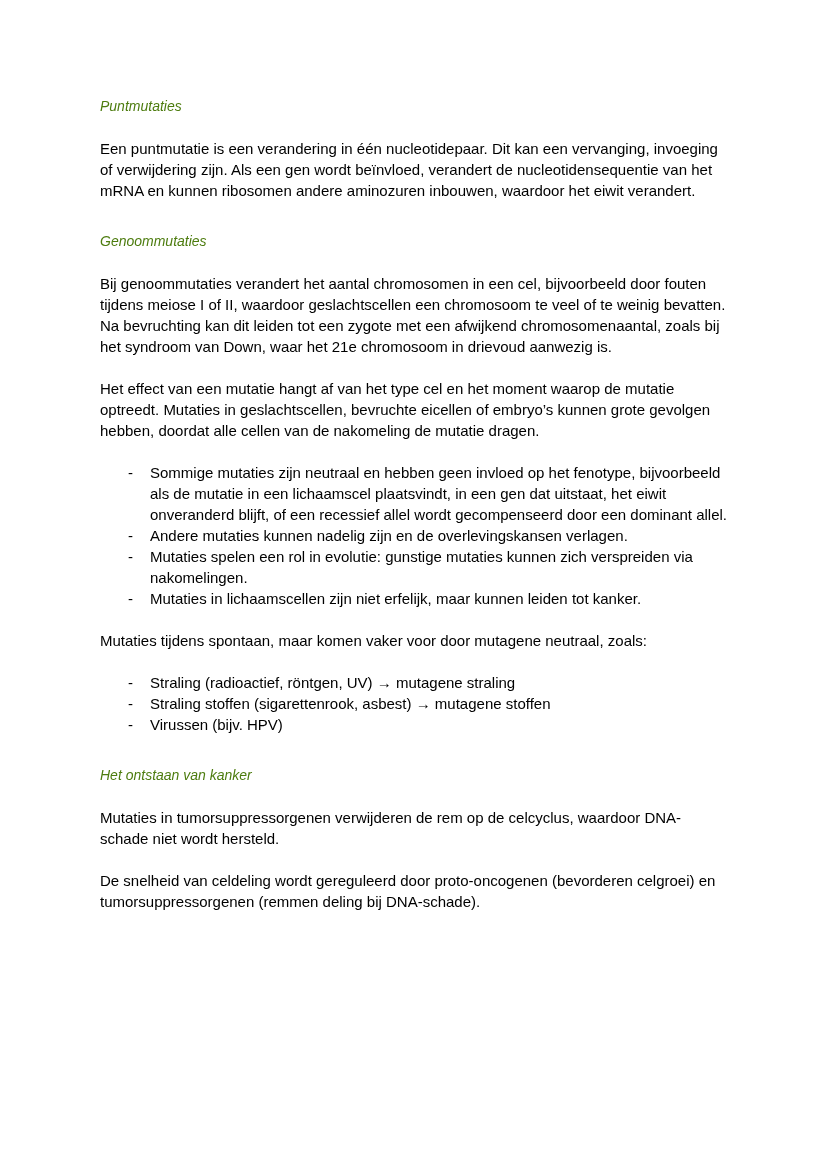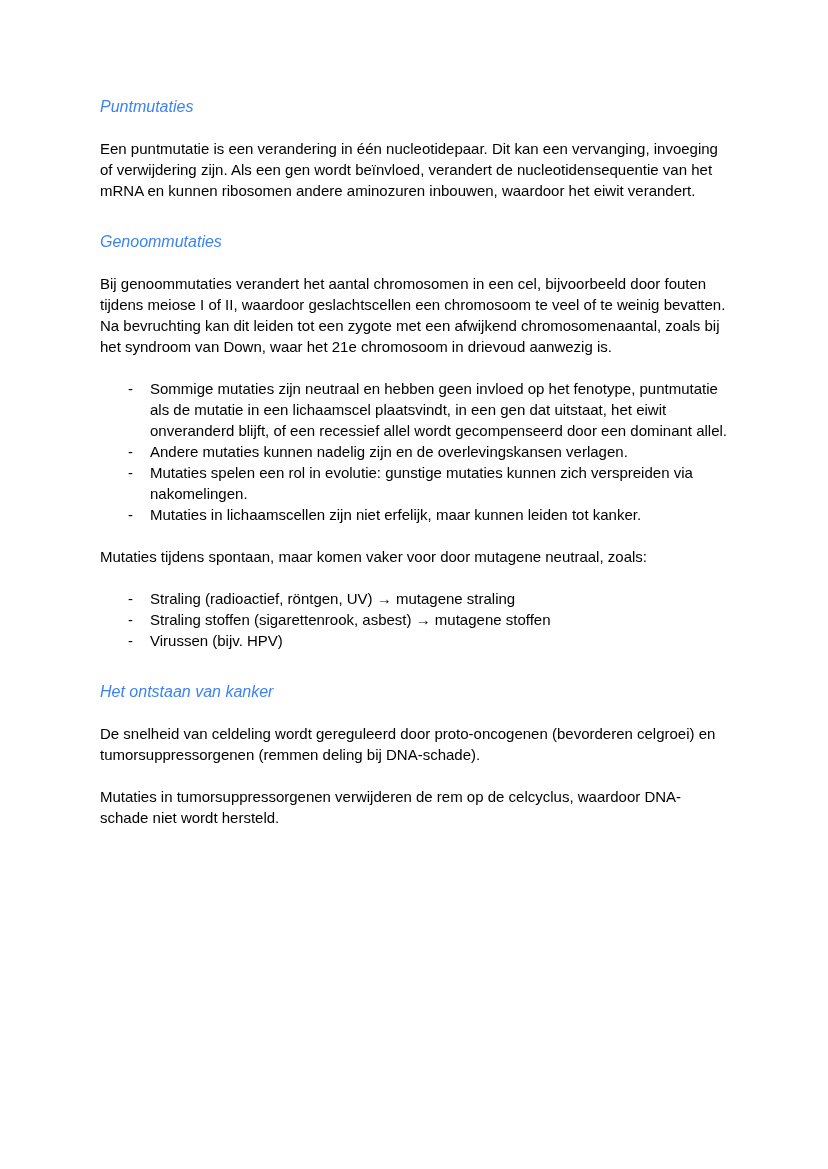--- a/index.html
+++ b/index.html
@@ -12,24 +12,24 @@
     min-height: 1169px;
     box-sizing: border-box;
     padding: 96px 100px 80px 100px;
     background: #ffffff;
     font-family: "Liberation Sans", sans-serif;
     font-size: 15px;
     line-height: 21px;
     color: #000000;
   }
   .heading {
-    color: #3b82f6;
+    color: #4d7c0f;
     font-style: italic;
     font-weight: normal;
-    font-size: 16px;
+    font-size: 14px;
     margin: 30px 0 21px 0;
   }
   .heading:first-child {
     margin-top: 0;
   }
   .para {
     margin: 0 0 21px 0;
   }
   .para b {
     font-weight: normal;
@@ -53,24 +53,25 @@
 <body>
 
 <div class="page">
 
   <p class="heading">Puntmutaties</p>
   <p class="para"><span>Een </span><b>puntmutatie</b><span> is een verandering in één nucleotidepaar. Dit kan een vervanging, invoeging of verwijdering zijn. Als een gen wordt beïnvloed, verandert de nucleotidensequentie van het mRNA en kunnen ribosomen andere aminozuren inbouwen, waardoor het eiwit verandert.</span></p>
 
   <p class="heading">Genoommutaties</p>
   <p class="para"><span>Bij </span><b>genoommutaties</b><span> verandert het aantal chromosomen in een cel, bijvoorbeeld door fouten tijdens meiose I of II, waardoor geslachtscellen een chromosoom te veel of te weinig bevatten. Na bevruchting kan dit leiden tot een zygote met een afwijkend chromosomenaantal, zoals bij het syndroom van Down, waar het 21e chromosoom in drievoud aanwezig is.</span></p>
 
+  <p class="para">Het effect van een mutatie hangt af van het type cel en het moment waarop de mutatie optreedt. Mutaties in geslachtscellen, bevruchte eicellen of embryo’s kunnen grote gevolgen hebben, doordat alle cellen van de nakomeling de mutatie dragen.</p>
   <div class="list">
     <div class="bullet">
       <span class="marker">-</span>
-      <span class="btext">Sommige mutaties zijn neutraal en hebben geen invloed op het fenotype, puntmutatie als de mutatie in een lichaamscel plaatsvindt, in een gen dat uitstaat, het eiwit onveranderd blijft, of een recessief allel wordt gecompenseerd door een dominant allel.</span>
+      <span class="btext">Sommige mutaties zijn neutraal en hebben geen invloed op het fenotype, bijvoorbeeld als de mutatie in een lichaamscel plaatsvindt, in een gen dat uitstaat, het eiwit onveranderd blijft, of een recessief allel wordt gecompenseerd door een dominant allel.</span>
     </div>
     <div class="bullet">
       <span class="marker">-</span>
       <span class="btext">Andere mutaties kunnen nadelig zijn en de overlevingskansen verlagen.</span>
     </div>
     <div class="bullet">
       <span class="marker">-</span>
       <span class="btext">Mutaties spelen een rol in evolutie: gunstige mutaties kunnen zich verspreiden via nakomelingen.</span>
     </div>
     <div class="bullet">
@@ -89,16 +90,16 @@
       <span class="marker">-</span>
       <span class="btext">Straling stoffen (sigarettenrook, asbest) → mutagene stoffen</span>
     </div>
     <div class="bullet">
       <span class="marker">-</span>
       <span class="btext">Virussen (bijv. HPV)</span>
     </div>
   </div>
 
   <p class="heading">Het ontstaan van kanker</p>
+  <p class="para">Mutaties in tumorsuppressorgenen verwijderen de rem op de celcyclus, waardoor DNA-schade niet wordt hersteld.</p>
   <p class="para">De snelheid van celdeling wordt gereguleerd door proto-oncogenen (bevorderen celgroei) en tumorsuppressorgenen (remmen deling bij DNA-schade).</p>
-  <p class="para">Mutaties in tumorsuppressorgenen verwijderen de rem op de celcyclus, waardoor DNA-schade niet wordt hersteld.</p>
 
 </div>
 
 </body></html>

